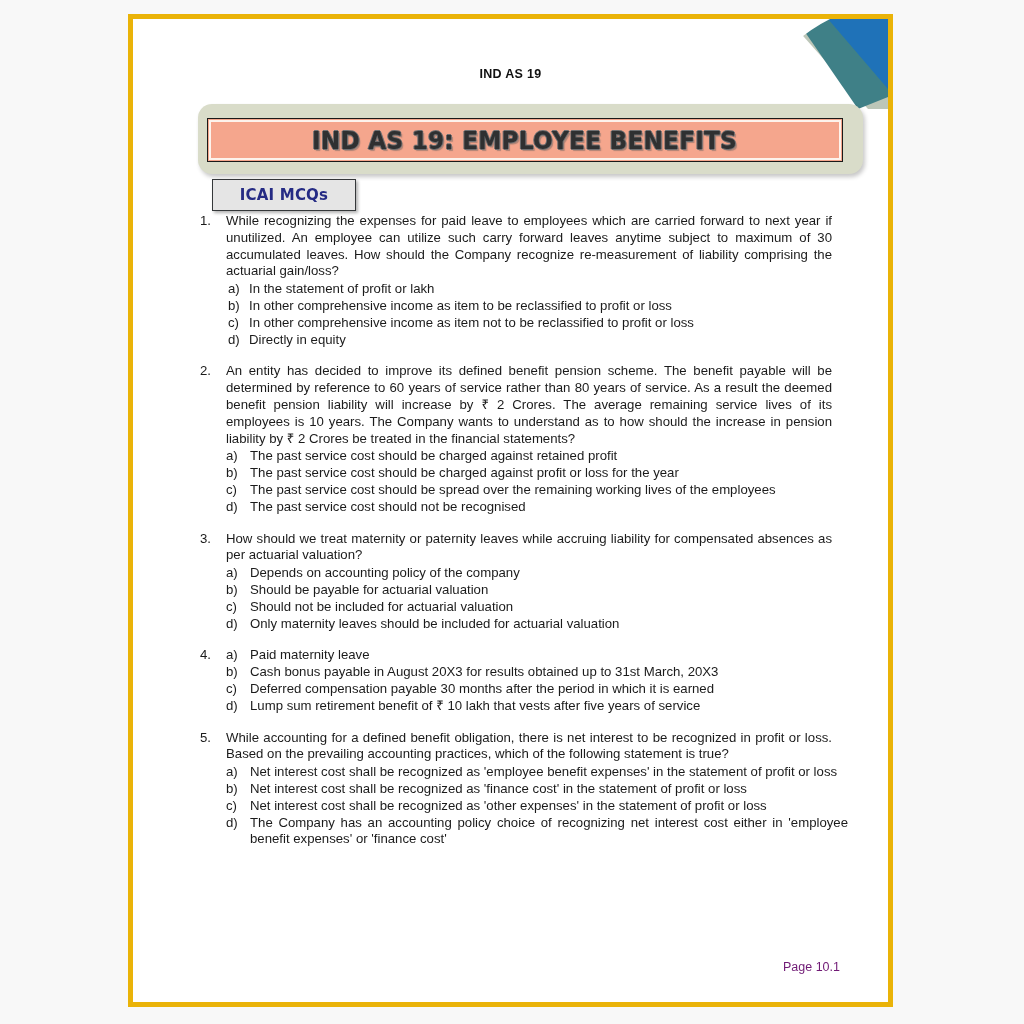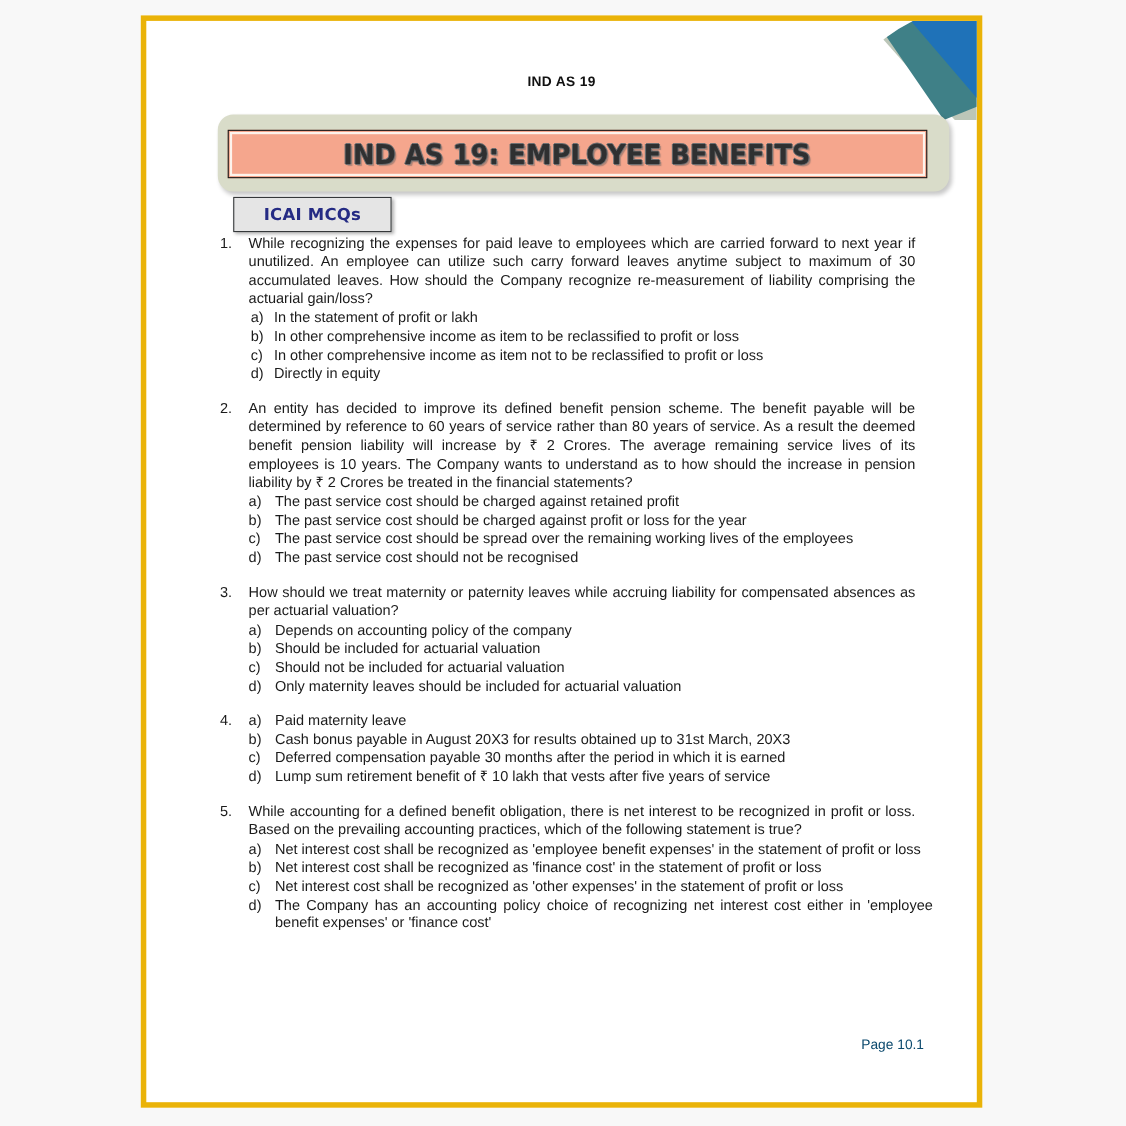--- a/index.html
+++ b/index.html
@@ -186,25 +186,25 @@
 
   
   .opts.tight .opt-key { flex: 0 0 21px; width: 21px; }
   .opts.tight { margin-left: 2px; }
 
   
   .footer {
     position: absolute;
     left: 0;
     right: 48px;
-    bottom: 45px;
+    bottom: 28px;
     text-align: right;
     font-family: "Liberation Sans", sans-serif;
     font-size: 12.5px;
-    color: #0c4a6e;
+    color: #701a75;
     margin-top: 48px;
   }
 </style>
 </head>
 <body>
 
 <div class="canvas">
 
   <div class="page">
 
@@ -283,21 +283,21 @@
           <div class="qnum">3.</div>
           <div class="qbody">
             <p class="qstem">How should we treat maternity or paternity leaves while accruing liability for compensated absences as per actuarial valuation?</p>
             <ul class="opts">
               <li class="opt">
                 <span class="opt-key">a)</span>
                 <span class="opt-text">Depends on accounting policy of the company</span>
               </li>
               <li class="opt">
                 <span class="opt-key">b)</span>
-                <span class="opt-text">Should be included for actuarial valuation</span>
+                <span class="opt-text">Should be payable for actuarial valuation</span>
               </li>
               <li class="opt">
                 <span class="opt-key">c)</span>
                 <span class="opt-text">Should not be included for actuarial valuation</span>
               </li>
               <li class="opt">
                 <span class="opt-key">d)</span>
                 <span class="opt-text">Only maternity leaves should be included for actuarial valuation</span>
               </li>
             </ul>

